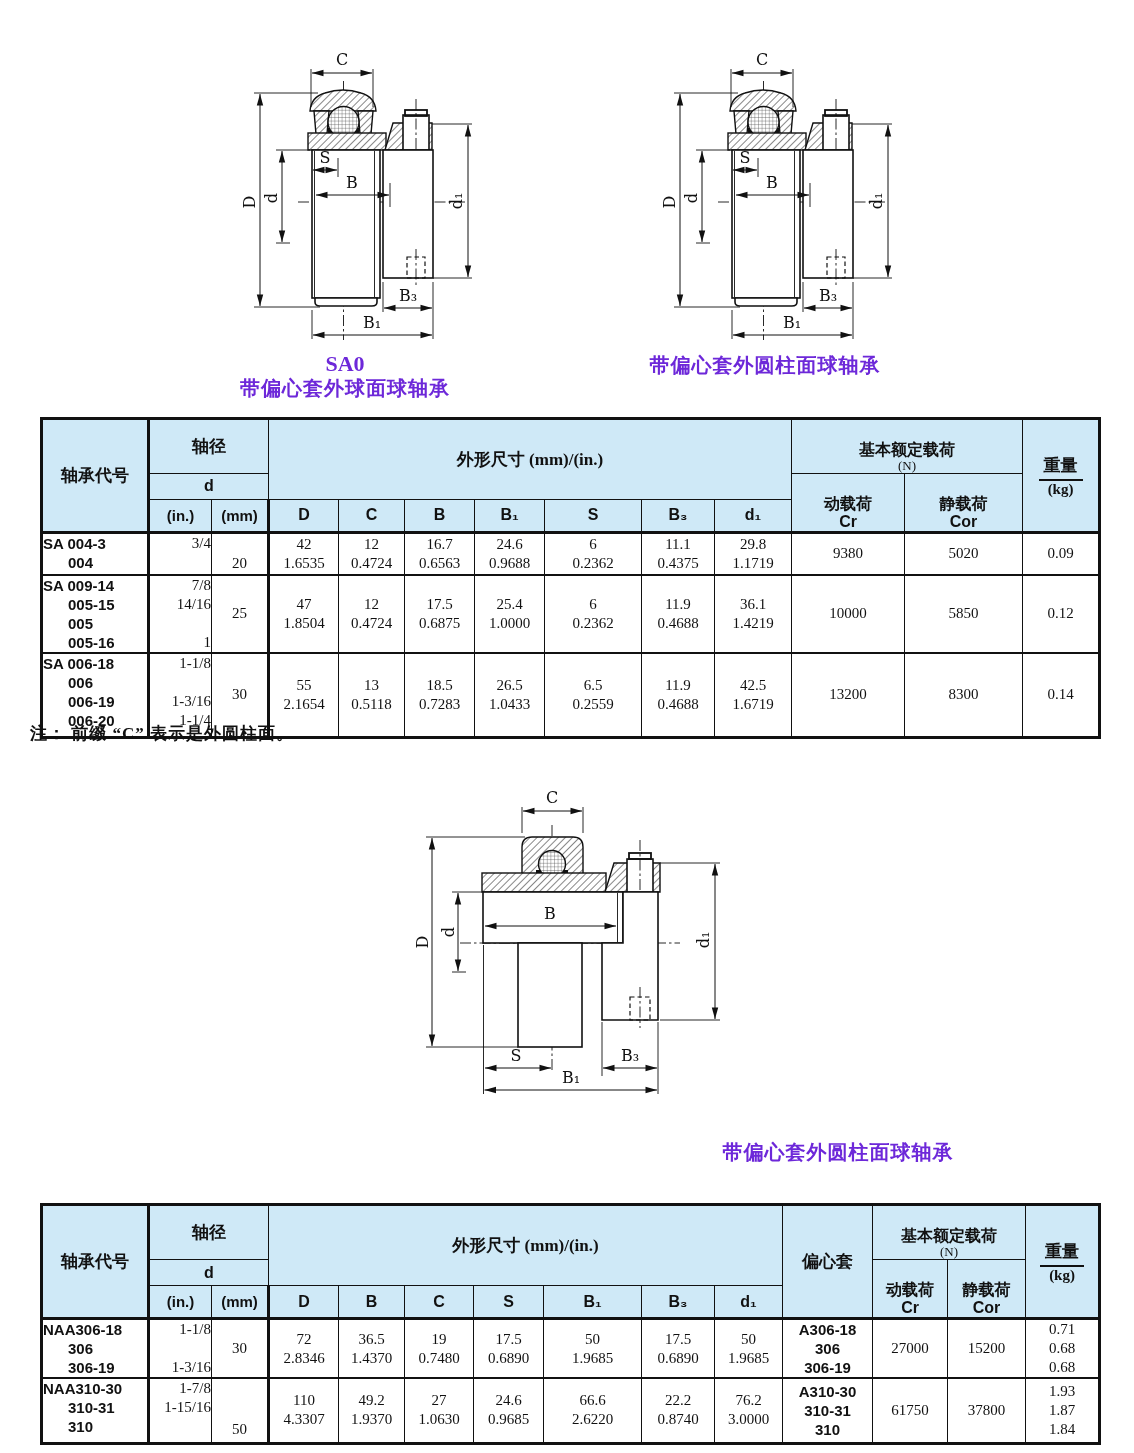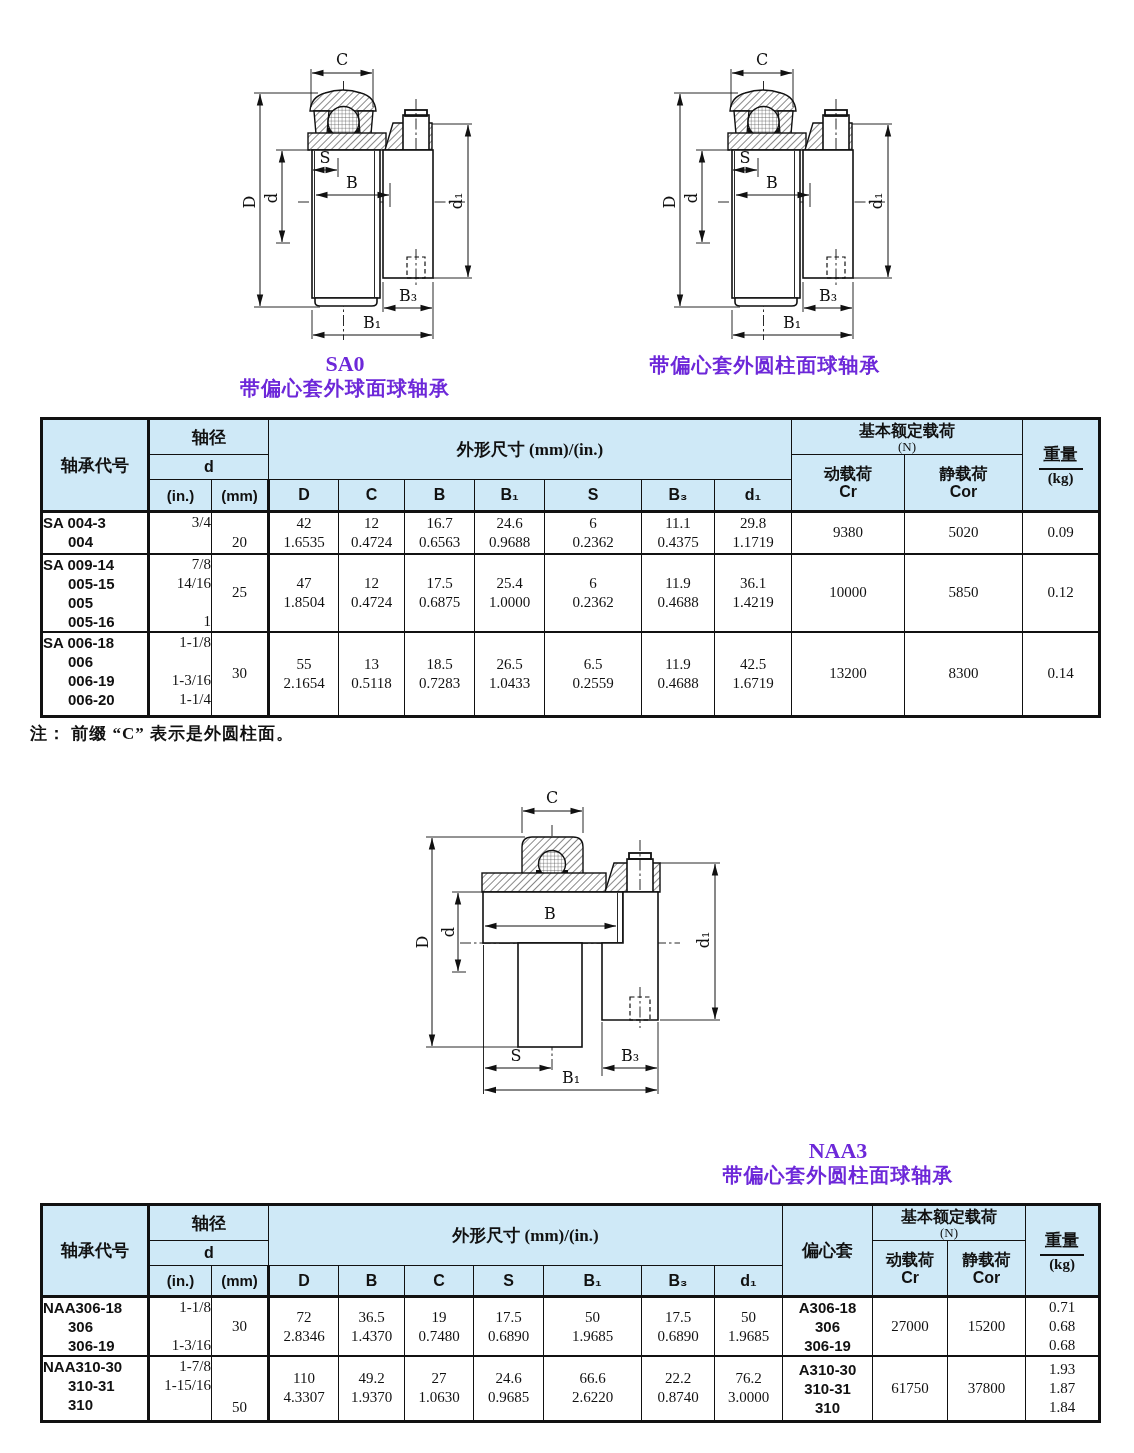--- a/index.html
+++ b/index.html
@@ -16,21 +16,21 @@
   .note{position:absolute;left:30px;top:722px;font:700 17px "Liberation Serif","DejaVu Serif",serif;letter-spacing:1px;}
 
   
   table.spec{border-collapse:collapse;table-layout:fixed;width:1058px;border:3px solid #111;}
   table.spec th,table.spec td{border:1.5px solid #111;padding:0;overflow:hidden;}
   table.spec th{background:#cfe9f7;font-weight:700;vertical-align:middle;text-align:center;}
   .th-cn{font:700 17px "Liberation Serif","DejaVu Serif",serif;}
   .th-sm{font:700 15px "Liberation Sans","DejaVu Sans",sans-serif;}
   .th-letter{font:700 16px "Liberation Sans","DejaVu Sans",sans-serif;}
   .th-sub{font:400 13px "Liberation Serif","DejaVu Serif",serif;line-height:14px;}
-  .th-load .cn2{font:700 16px "Liberation Serif","DejaVu Serif",serif;line-height:19px;}
+  .th-load .cn2{font:700 16px "Liberation Serif","DejaVu Serif",serif;line-height:19px;margin-top:20px;}
   .th-load .en2{font:700 16px "Liberation Sans","DejaVu Sans",sans-serif;line-height:18px;}
   .wt-underline{display:inline-block;border-bottom:2px solid #111;padding:0 5px 2px;}
   .bR3{border-right:3px solid #111 !important;}
   .bB3{border-bottom:3px solid #111 !important;}
   td.c-code{font:700 15px "Liberation Sans","DejaVu Sans",sans-serif;text-align:left;
             padding:2px 0 0 7px;white-space:pre;line-height:19px;vertical-align:top;}
   td.c-frac{font:400 15px "Liberation Serif","DejaVu Serif",serif;text-align:right;
             padding:2px 0 0 7px;white-space:pre;line-height:19px;vertical-align:top;}
   td.c-val{font:400 15px "Liberation Serif","DejaVu Serif",serif;text-align:center;
            white-space:pre;line-height:19px;vertical-align:middle;}
@@ -392,21 +392,20 @@
 
     <line class="dim" x1="74.5" y1="310" x2="247" y2="310"></line>
     <text class="dlab" x="161" y="303">B₁</text>
 
     <line class="thin" x1="250" y1="83" x2="310" y2="83"></line>
     <line class="thin" x1="250" y1="240" x2="310" y2="240"></line>
     <line class="dim" x1="305" y1="84" x2="305" y2="239"></line>
     <text class="dlab" transform="rotate(-90 294 160)" x="294" y="165">d₁</text>
   </svg>
   <div class="dia-caption" style="left:688px;top:1139px">
-    <div class="model">NAA3</div>
     <div class="cn">带偏心套外圆柱面球轴承</div>
   </div>
 
   <table class="spec abs" style="left:40px;top:1203px">
     <colgroup>
       <col style="width:107px">
         <col style="width:63px">
         <col style="width:57px">
       <col style="width:70px">
         <col style="width:66px">

